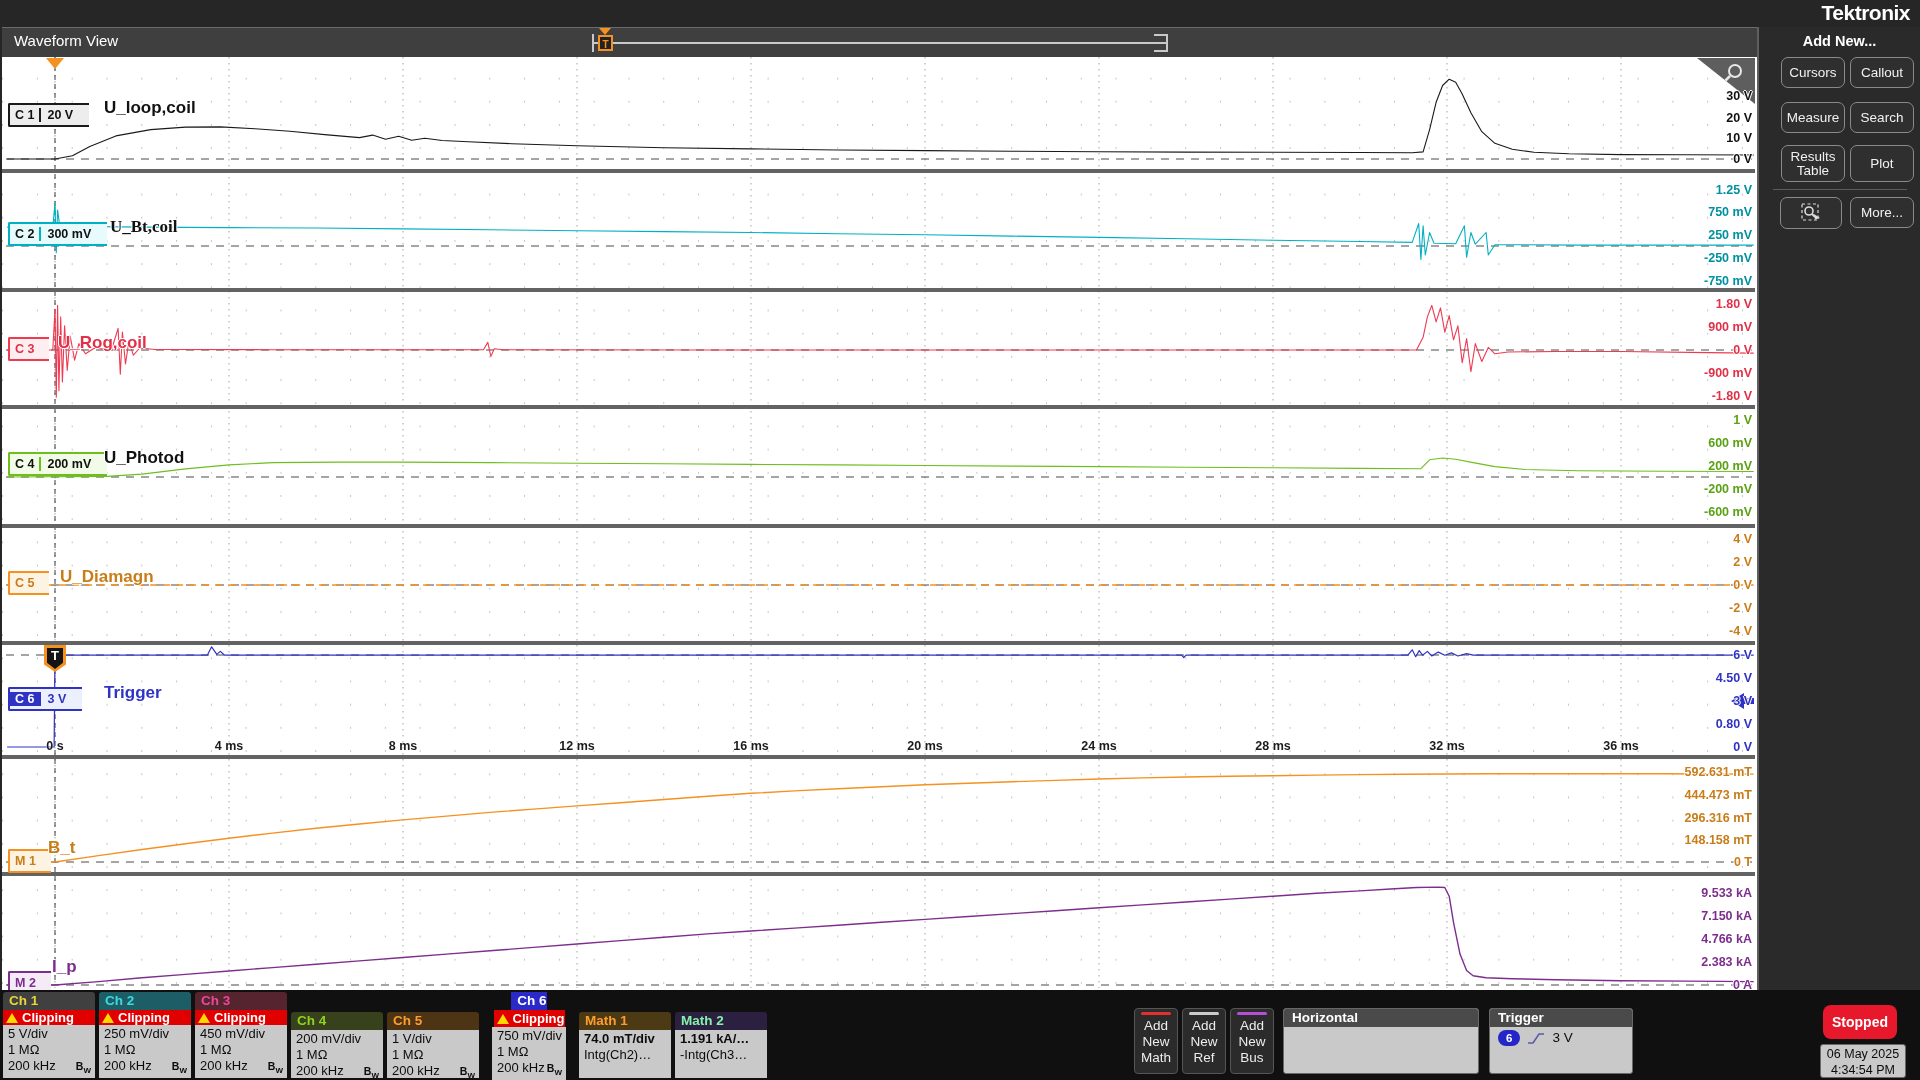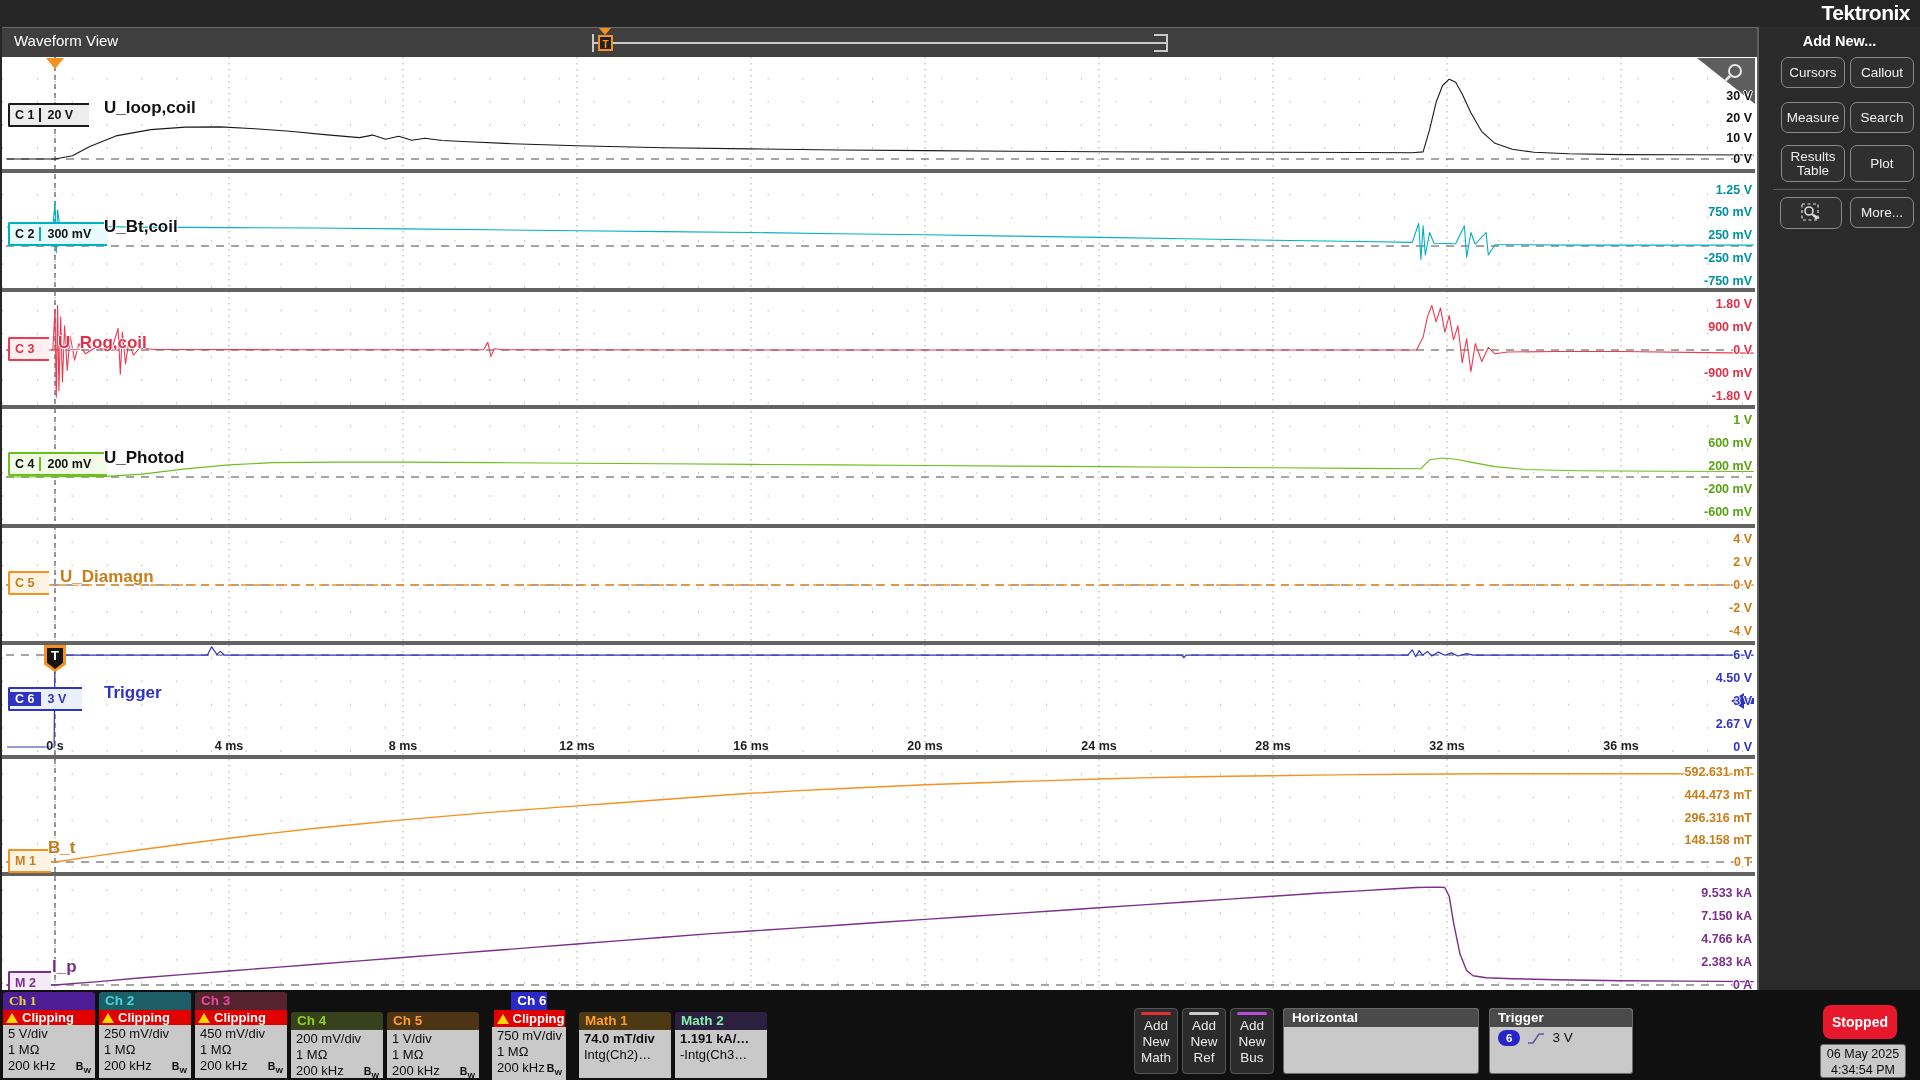--- a/index.html
+++ b/index.html
@@ -172,21 +172,21 @@
       <div class="chname" style="left: 102px; top: 41px; color: rgb(17, 17, 17);">U_loop,coil</div>
       <div class="axl" style="top: 31px; color: rgb(17, 17, 17);">30 V</div>
       <div class="axl" style="top: 53px; color: rgb(17, 17, 17);">20 V</div>
       <div class="axl" style="top: 73px; color: rgb(17, 17, 17);">10 V</div>
       <div class="axl" style="top: 94px; color: rgb(17, 17, 17);">0 V</div>
       <div class="tag" style="--c: #00b1c3; --bg: #e7fbfd; --tc: #111111; left: 6px; top: 165px;">
         <span class="tag-id">C 2</span>
         <span class="tag-scale">300 mV</span>
         <span class="tag-tip"></span>
       </div>
-      <div class="chname" style="left: 102px; top: 160px; color: rgb(17, 17, 17);">U_Bt,coil</div>
+      <div class="chname" style="left: 108px; top: 160px; color: rgb(17, 17, 17); font-family: Liberation Serif, serif;">U_Bt,coil</div>
       <div class="axl" style="top: 125px; color: rgb(0, 145, 159);">1.25 V</div>
       <div class="axl" style="top: 147px; color: rgb(0, 145, 159);">750 mV</div>
       <div class="axl" style="top: 170px; color: rgb(0, 145, 159);">250 mV</div>
       <div class="axl" style="top: 193px; color: rgb(0, 145, 159);">-250 mV</div>
       <div class="axl" style="top: 216px; color: rgb(0, 145, 159);">-750 mV</div>
       <div class="tag" style="--c: #ef3a52; --bg: #fdeef0; --tc: #e23048; left: 6px; top: 280px;">
         <span class="tag-id">C 3</span>
         <span class="tag-tip"></span>
       </div>
       <div class="chname" style="left: 56px; top: 276px; color: rgb(226, 48, 72);">U_Rog,coil</div>
@@ -218,21 +218,21 @@
       <div class="axl" style="top: 566px; color: rgb(200, 125, 24);">-4 V</div>
       <div class="tag" style="--c: #2f33c3; --bg: #eceffc; --tc: #2f33c3; left: 6px; top: 630px;">
         <span class="tag-id dark">C 6</span>
         <span class="tag-scale">3 V</span>
         <span class="tag-tip"></span>
       </div>
       <div class="chname" style="left: 102px; top: 626px; color: rgb(47, 51, 195);">Trigger</div>
       <div class="axl" style="top: 590px; color: rgb(47, 51, 195);">6 V</div>
       <div class="axl" style="top: 613px; color: rgb(47, 51, 195);">4.50 V</div>
       <div class="axl" style="top: 636px; color: rgb(47, 51, 195);">3 V</div>
-      <div class="axl" style="top: 659px; color: rgb(47, 51, 195);">2.67 V</div>
+      <div class="axl" style="top: 659px; color: rgb(47, 51, 195);">0.80 V</div>
       <div class="axl" style="top: 682px; color: rgb(47, 51, 195);">0 V</div>
       <div class="tag" style="--c: #f59120; --bg: #fdf3e3; --tc: #c87d18; left: 6px; top: 792px;">
         <span class="tag-id">M 1</span>
         <span class="tag-tip"></span>
       </div>
       <div class="chname" style="left: 46px; top: 781px; color: rgb(200, 125, 24);">B_t</div>
       <div class="axl" style="top: 707px; color: rgb(200, 125, 24);">592.631 mT</div>
       <div class="axl" style="top: 730px; color: rgb(200, 125, 24);">444.473 mT</div>
       <div class="axl" style="top: 753px; color: rgb(200, 125, 24);">296.316 mT</div>
       <div class="axl" style="top: 775px; color: rgb(200, 125, 24);">148.158 mT</div>
@@ -278,21 +278,21 @@
         <line x1="12" y1="12" x2="15" y2="15" stroke="#dcdcdc" stroke-width="1.8"></line>
         <polygon points="14,12 20,16 15,17.5" fill="#dcdcdc"></polygon>
       </svg>
     </div>
     <div class="sbtn" style="left:91px;top:170px;">More...</div>
   </div>
 
   <div class="bottombar">
     <div>
         <div class="wb" style="left: 3px; top: 2px; height: 86px;">
-          <div class="wb-header" style="background: #4c1d95; color: rgb(232, 213, 58); font-family: Liberation Serif, serif;">Ch 1</div>
+          <div class="wb-header" style="background: #404040; color: rgb(232, 213, 58);">Ch 1</div>
           <div class="clip-row"><span class="warn"></span>Clipping</div>
           <div class="wb-rows">
             <div class="wb-row">
               <span>5 V/div</span>
             </div>
             <div class="wb-row">
               <span>1 MΩ</span>
             </div>
             <div class="wb-row">
               <span>200 kHz</span>

